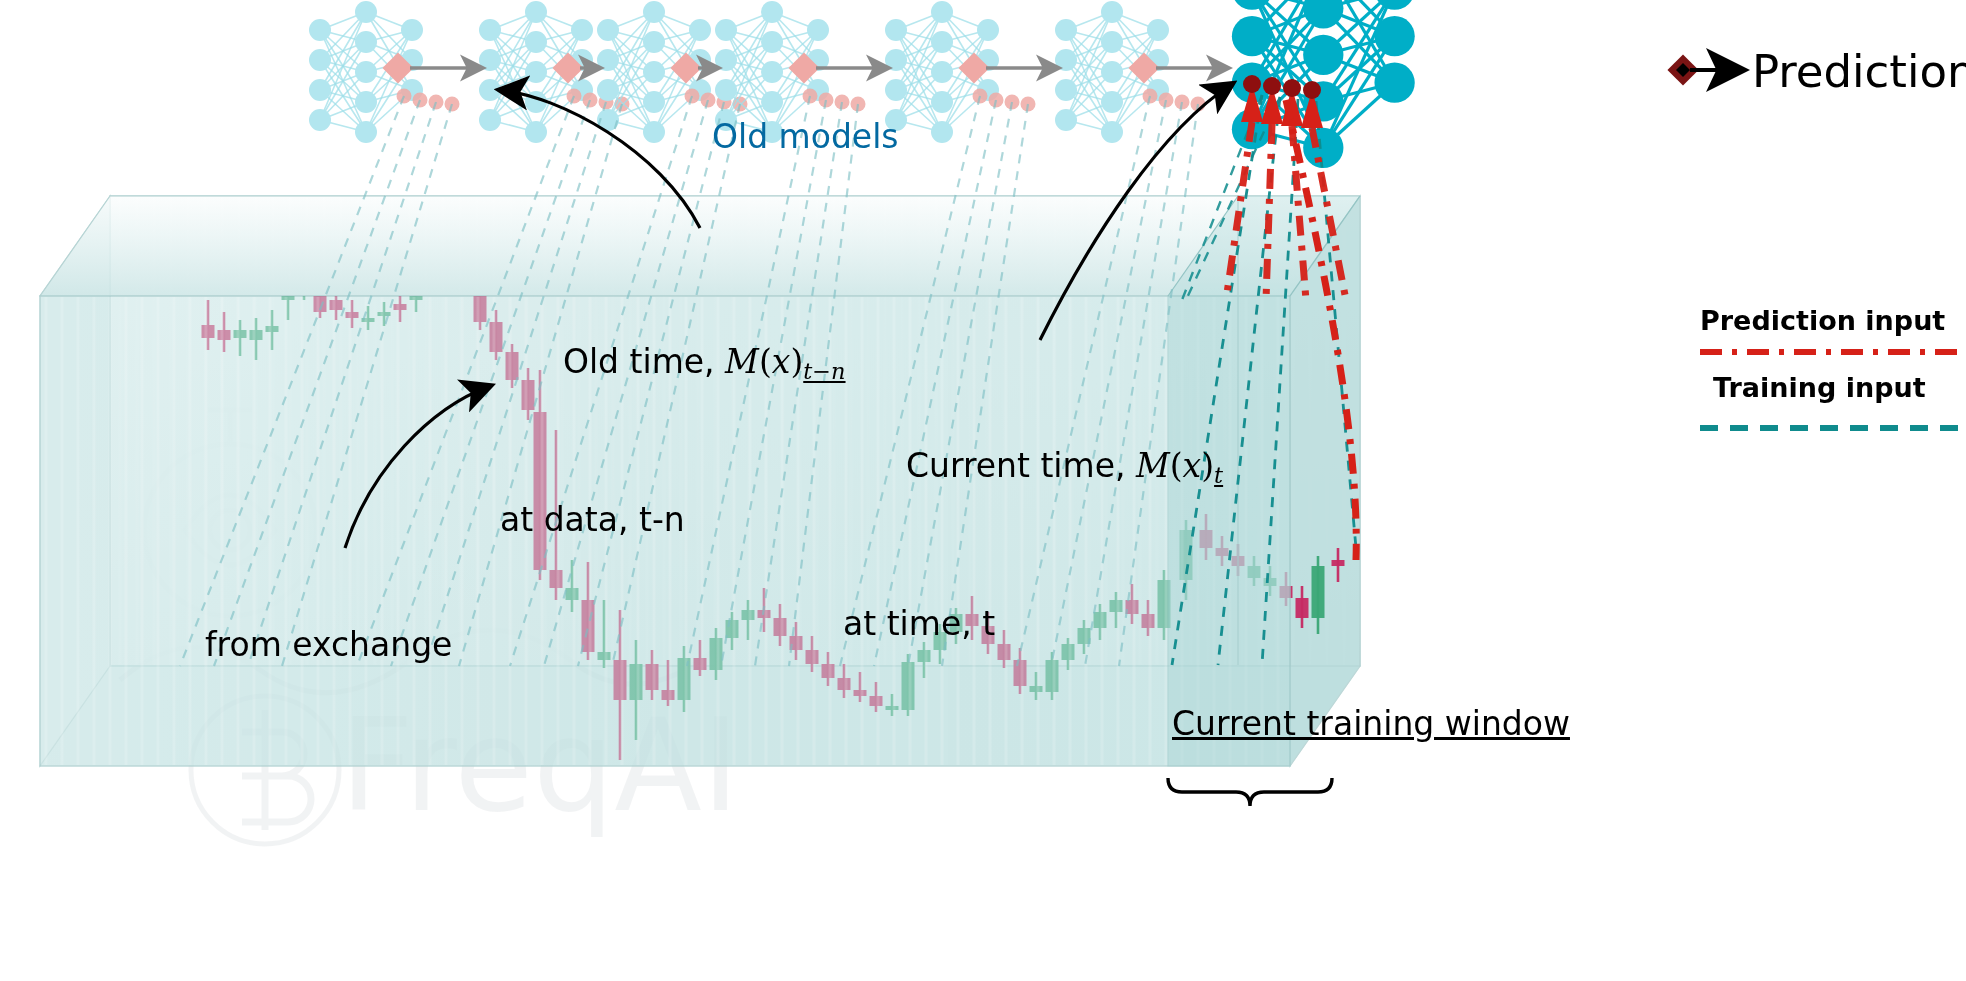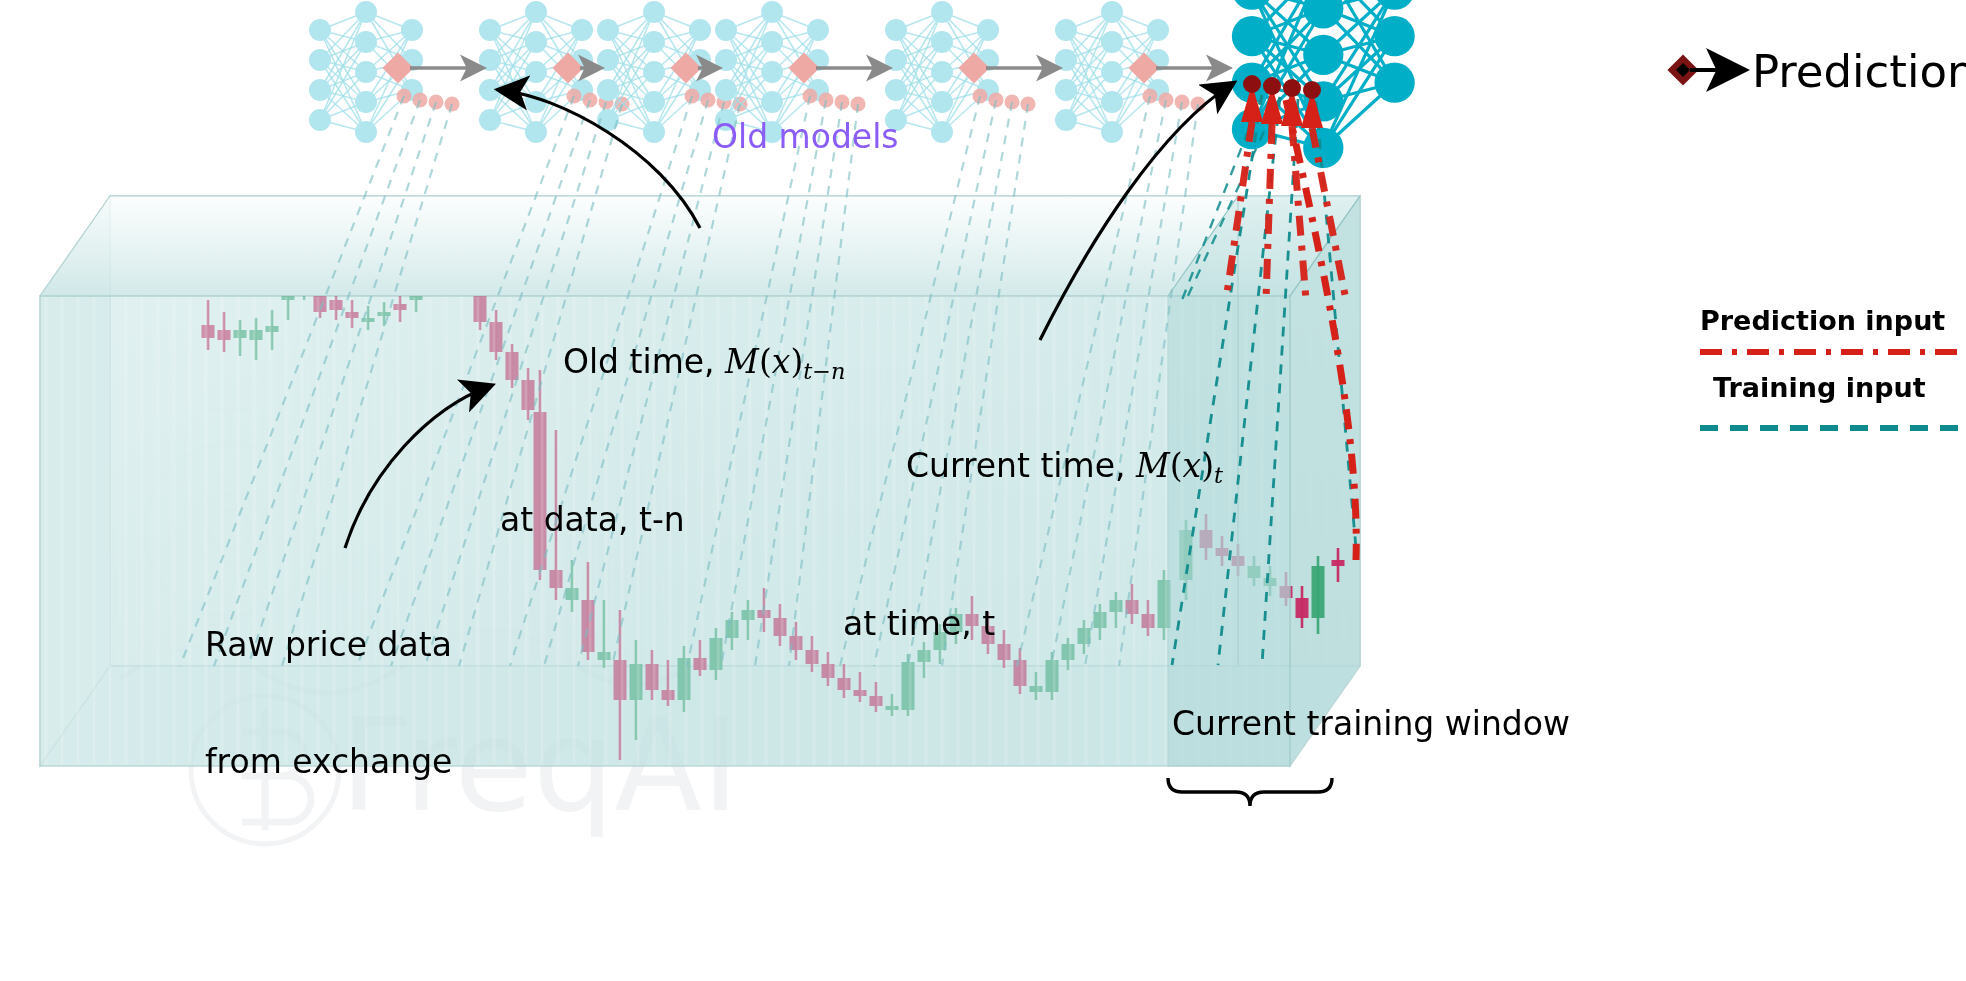--- a/index.html
+++ b/index.html
@@ -2,27 +2,27 @@
 <html><head>
 <meta charset="utf-8">
 <style>
   html,body{margin:0;padding:0;background:#ffffff;}
   body{width:1966px;height:981px;position:relative;overflow:hidden;
        font-family:"DejaVu Sans","Liberation Sans",sans-serif;}
   .stage{position:absolute;inset:0;width:1966px;height:981px;}
   svg.layer{position:absolute;left:0;top:0;width:1966px;height:981px;overflow:visible;}
   .txt{position:absolute;color:#000;line-height:1.18;white-space:pre;}
   .t-pred{font-size:45px;}
-  .t-old-models{font-size:33px;color:#8b5cf6;}
+  .t-old-models{font-size:33px;color:#0369a1;}
   .t-anno{font-size:33px;}
   .t-legend{font-size:27px;font-weight:bold;}
-  .t-window{font-size:33px;}
+  .t-window{font-size:33px;text-decoration:underline;}
   .mathit{font-family:"DejaVu Serif","Liberation Serif",serif;font-style:italic;}
   .mathrm{font-family:"DejaVu Serif","Liberation Serif",serif;font-style:normal;}
-  .sub{font-size:0.68em;vertical-align:-0.28em;}
+  .sub{font-size:0.68em;vertical-align:-0.28em;text-decoration:underline;}
   .wm{position:absolute;left:90px;top:380px;width:760px;height:470px;
       opacity:.085;pointer-events:none;}
 </style>
 </head>
 <body>
 
 <div class="stage">
 
   <svg class="wm" viewBox="0 0 760 470">
     <g stroke="#6d7b86" stroke-width="5" fill="none">
@@ -860,21 +860,20 @@
   </div>
 
   <div class="txt t-anno" style="left:843px;top:330px;">
     <div>
       <span>Current time, </span><span class="mathit">M</span><span class="mathrm">(</span><span class="mathit">x</span><span class="mathrm">)</span><span class="mathit sub">t</span>
     </div>
     <div>at time, t</div>
   </div>
 
   <div class="txt t-anno" style="left:205px;top:548px;">
-    <div>Raw price data</div>
     <div>from exchange</div>
   </div>
 
   <div class="txt t-legend" style="left:1700px;top:305px;">Prediction input</div>
   <div class="txt t-legend" style="left:1713px;top:372px;">Training input</div>
 
   <div class="txt t-window" style="left:1172px;top:705px;">Current training window</div>
 
 </div>
 

